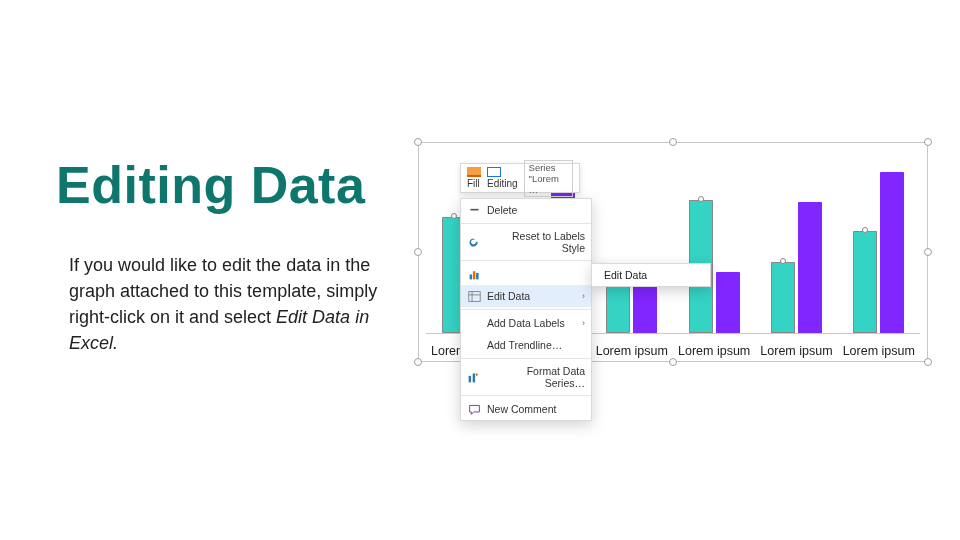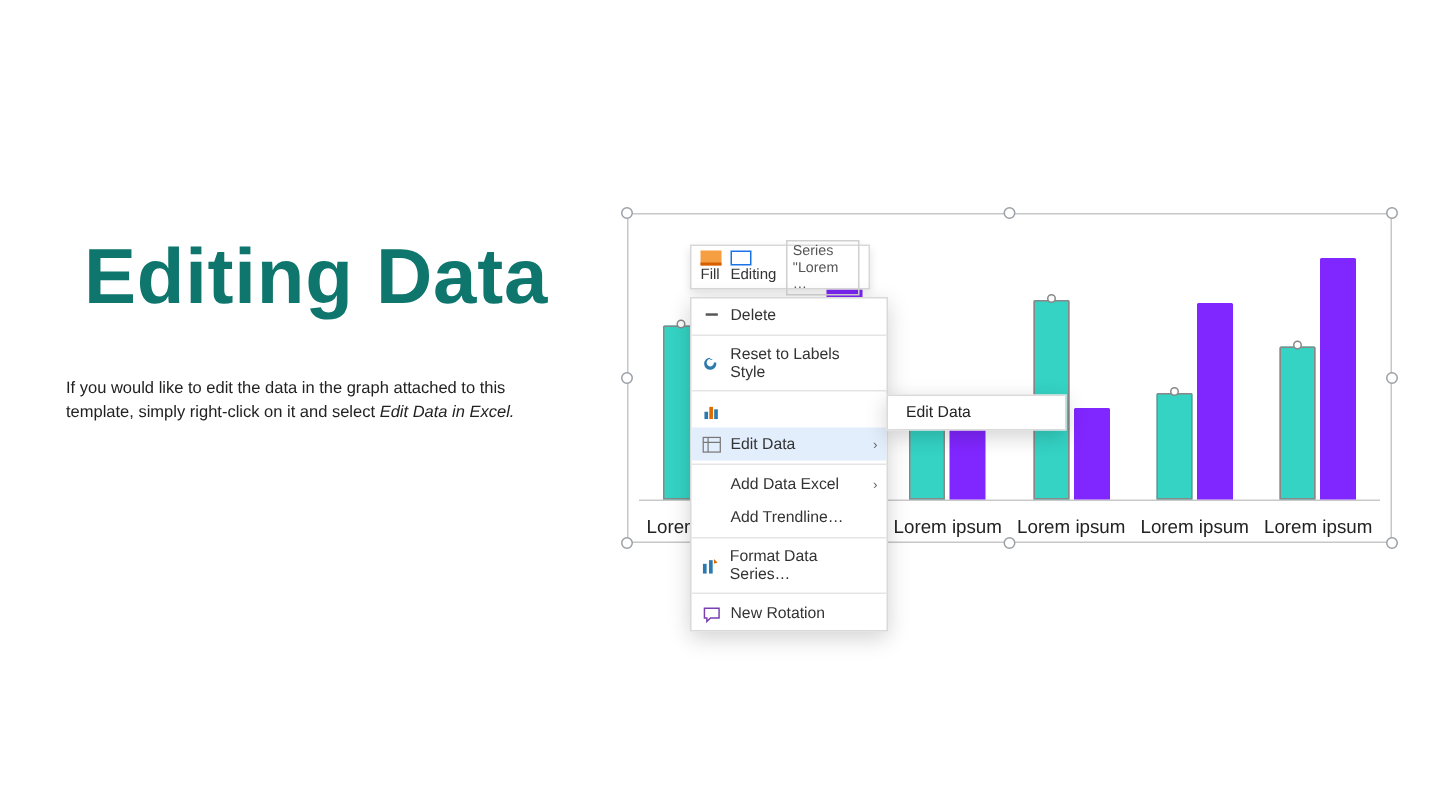--- a/index.html
+++ b/index.html
@@ -7,22 +7,22 @@
     width: 960px; height: 540px;
     font-family: "Segoe UI", Arial, sans-serif;
     background: #fff; color: #222; position: relative; overflow: hidden;
   }
   .heading {
     position: absolute; left: 56px; top: 155px;
     font-size: 52px; font-weight: 700; color: #0f766e;
     letter-spacing: .5px;
   }
   .desc {
-    position: absolute; left: 44px; top: 252px;
-    width: 310px; font-size: 11px; line-height: 1.45; color: #222;
+    position: absolute; left: 69px; top: 252px;
+    width: 310px; font-size: 18px; line-height: 1.45; color: #222;
   }
   .desc .ital { font-style: italic; }
   
   .chart-wrap {
     position: absolute; left: 418px; top: 142px; width: 510px; height: 220px;
   }
   .sel-border {
     position: absolute; inset: 0; border: 1px solid #c7c7c7;
   }
   .handle {
@@ -61,21 +61,21 @@
   .mini-tb .swatch { width:14px; height:10px; }
   .fill-sw { background:#f59e42; border-bottom:2px solid #d65f00;}
   .out-sw { width:14px; height:10px; border:1.5px solid #1a73e8; background:transparent;}
   .series-pill { font-size:9.5px; border:1px solid #d0d0d0; padding:1px 4px; color:#555; margin-left:auto;}
   
   .ctx {
     position:absolute; left:460px; top:198px; width:132px;
     background:#fff; border:1px solid #d9d9d9; box-shadow:0 4px 14px rgba(0,0,0,.18);
     font-size:10.5px; color:#333;
   }
-  .ctx .mi { display:flex; align-items:center; gap:6px; padding:4px 6px; cursor:pointer; position:relative;}
+  .ctx .mi { display:flex; align-items:center; gap:6px; padding:4px 6px; cursor:pointer; position:relative;text-align:right;}
   .ctx .mi:hover, .ctx .mi.hl { background:#e3eefc; }
   .ctx .sep { height:1px; background:#e5e5e5; margin:2px 0;}
   .ctx .mi .chev { margin-left:auto; font-size:9px; color:#666;}
   .ctx .ico { width:14px; height:14px; display:inline-flex; align-items:center; justify-content:center;}
   .ctx .ico svg { width:13px; height:13px; }
   
   .sub {
     position:absolute; left:591px; top:263px; width:120px;
     background:#fff; border:1px solid #d9d9d9; box-shadow:0 4px 14px rgba(0,0,0,.18);
     font-size:10.5px;
@@ -216,21 +216,21 @@
           <line x1="1" y1="6" x2="15" y2="6" stroke="#777"></line>
           <line x1="5" y1="2" x2="5" y2="14" stroke="#777"></line>
         </svg>
       </span>
       <span>Edit Data</span>
       <span class="chev">›</span>
     </div>
     <div class="sep"></div>
     <div class="mi">
       <span class="ico"></span>
-      <span>Add Data Excel</span>
+      <span>Add Data Labels</span>
       <span class="chev">›</span>
     </div>
     <div class="mi">
       <span class="ico"></span>
       <span>Add Trendline…</span>
     </div>
     <div class="sep"></div>
     <div class="mi">
       <span class="ico">
         <svg viewBox="0 0 16 16">
@@ -241,21 +241,21 @@
       </span>
       <span>Format Data Series…</span>
     </div>
     <div class="sep"></div>
     <div class="mi">
       <span class="ico">
         <svg viewBox="0 0 16 16">
           <path d="M2 3h12v8H7l-3 3v-3H2z" fill="none" stroke="#7a3fb0" stroke-width="1.2"></path>
         </svg>
       </span>
-      <span>New Rotation</span>
+      <span>New Comment</span>
     </div>
   </div>
 
 <div class="sub" id="sub">
     <div class="mi">
       <span class="ico"><svg viewBox="0 0 16 16">
           <rect x="1" y="2" width="14" height="12" fill="none" stroke="#777"></rect>
           <line x1="1" y1="6" x2="15" y2="6" stroke="#777"></line>
           <line x1="5" y1="2" x2="5" y2="14" stroke="#777"></line>
         </svg></span>

